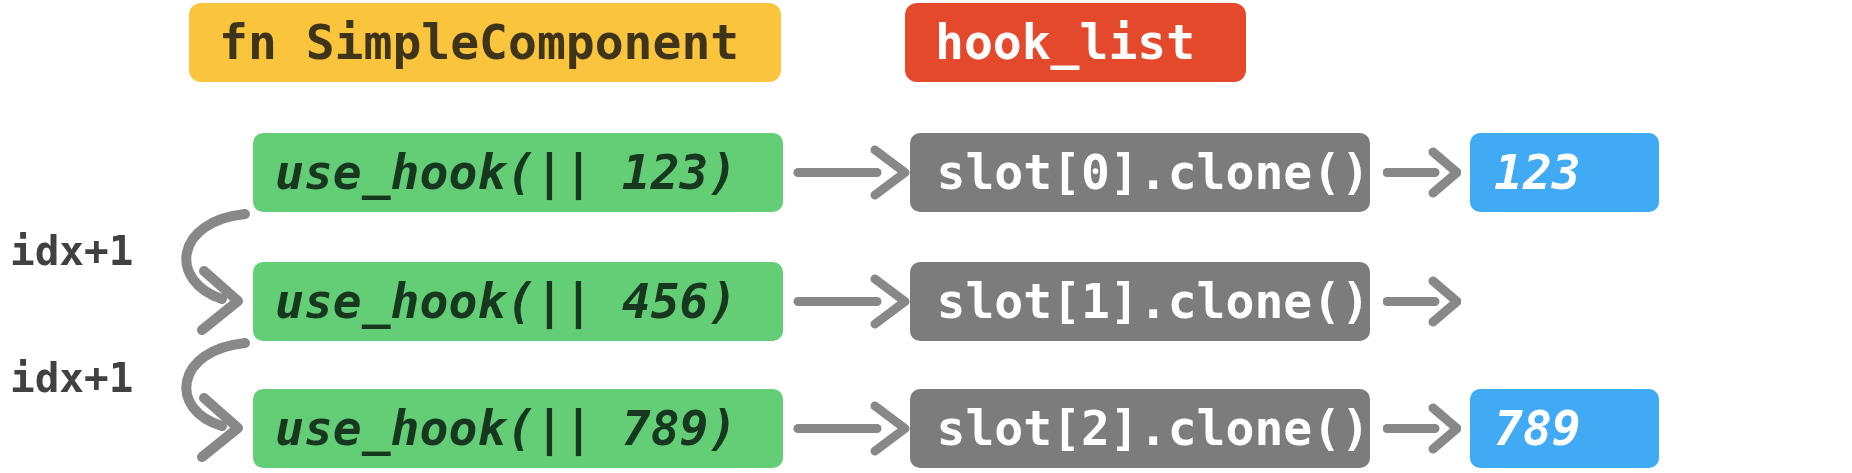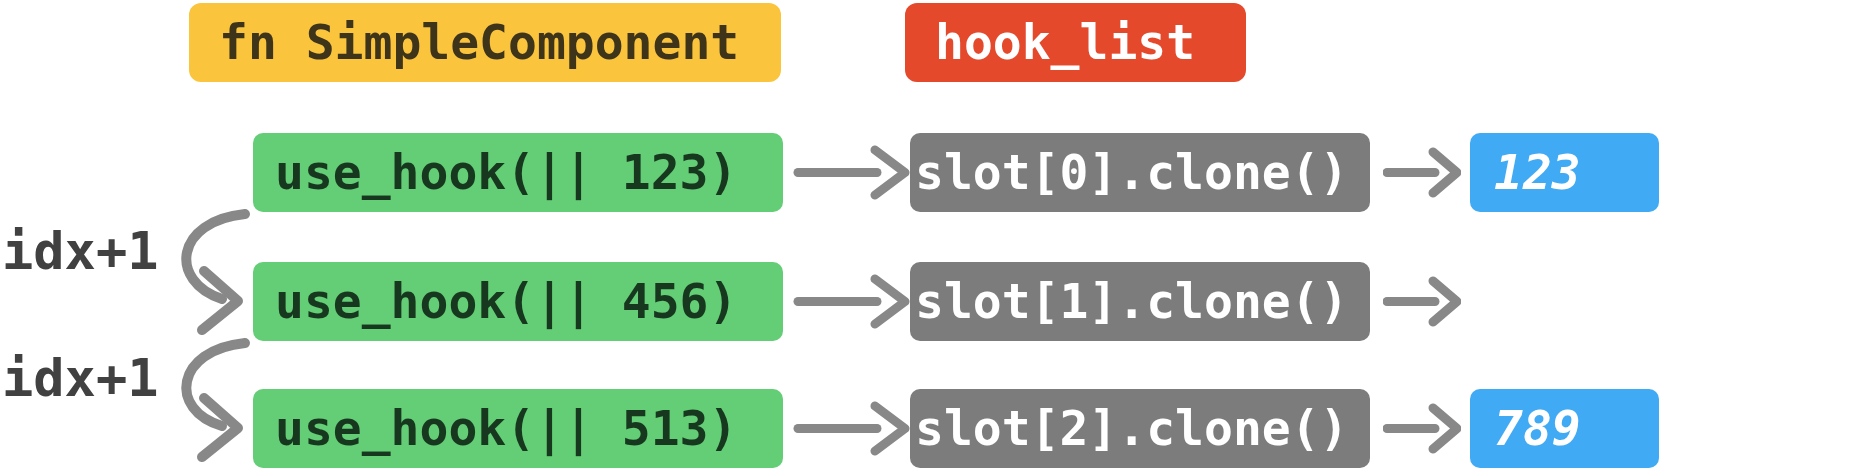--- a/index.html
+++ b/index.html
@@ -16,38 +16,38 @@
     border-radius:12px;line-height:79px;font-size:48px;
     padding-left:30px;box-sizing:border-box;white-space:nowrap;
   }
   .hdr.yellow{background:var(--header-yellow);color:var(--header-yellow-text);}
   .hdr.red{background:var(--header-red);color:var(--header-red-text);}
   .row{position:absolute;left:0;width:100%;height:79px;}
   .box{
     position:absolute;top:0;height:79px;border-radius:10px;
     line-height:79px;font-size:48px;box-sizing:border-box;white-space:nowrap;
   }
-  .box.green{left:253px;width:530px;padding-left:22px;background:var(--hook-green);color:var(--hook-green-text);}
-  .box.gray{left:910px;width:460px;padding-left:5px;background:var(--slot-gray);color:var(--slot-gray-text);}
+  .box.green{left:253px;width:530px;padding-left:22px;background:var(--hook-green);color:var(--hook-green-text);font-style:italic;}
+  .box.gray{left:910px;width:460px;padding-left:5px;background:var(--slot-gray);color:var(--slot-gray-text);text-align:right;}
   .box.blue{left:1470px;width:189px;padding-left:24px;background:var(--value-blue);color:var(--value-blue-text);font-style:italic;}
   .arrow{position:absolute;top:0;height:79px;}
   .arrow.a1{left:793px;width:118px;}
   .arrow.a2{left:1383px;width:78px;}
   .arrow line,.arrow polyline{
     stroke:var(--arrow-gray);fill:none;
     stroke-width:9;stroke-linecap:round;stroke-linejoin:round;
   }
   .loops{position:absolute;left:0;top:0;width:1852px;height:473px;}
   .loops path,.loops polyline{
     stroke:var(--arrow-gray);fill:none;
     stroke-width:10;stroke-linecap:round;stroke-linejoin:round;
   }
   .loop-label{
-    position:absolute;left:2px;width:145px;
-    font-size:52px;line-height:44px;
+    position:absolute;left:10px;width:145px;
+    font-size:41px;line-height:44px;
     color:var(--loop-label-text);white-space:nowrap;
   }
 </style>
 </head>
 <body>
 
 <div class="canvas">
 
   <div class="hdr yellow" style="left:189px;width:592px">fn SimpleComponent</div>
   <div class="hdr red" style="left:905px;width:341px">hook_list</div>
@@ -87,21 +87,21 @@
       <polyline points="82,17 112,39.5 82,62"></polyline>
     </svg>
     <div class="box gray">slot[1].clone()</div>
     <svg class="arrow a2" viewBox="0 0 78 79">
       <line x1="4" y1="39.5" x2="52" y2="39.5"></line>
       <polyline points="50,19 74,39.5 50,60"></polyline>
     </svg>
   </div>
 
   <div class="row" style="top:389px">
-    <div class="box green">use_hook(|| 513)</div>
+    <div class="box green">use_hook(|| 789)</div>
     <svg class="arrow a1" viewBox="0 0 118 79">
       <line x1="5" y1="39.5" x2="84" y2="39.5"></line>
       <polyline points="82,17 112,39.5 82,62"></polyline>
     </svg>
     <div class="box gray">slot[2].clone()</div>
     <svg class="arrow a2" viewBox="0 0 78 79">
       <line x1="4" y1="39.5" x2="52" y2="39.5"></line>
       <polyline points="50,19 74,39.5 50,60"></polyline>
     </svg>
     <div class="box blue">789</div>

